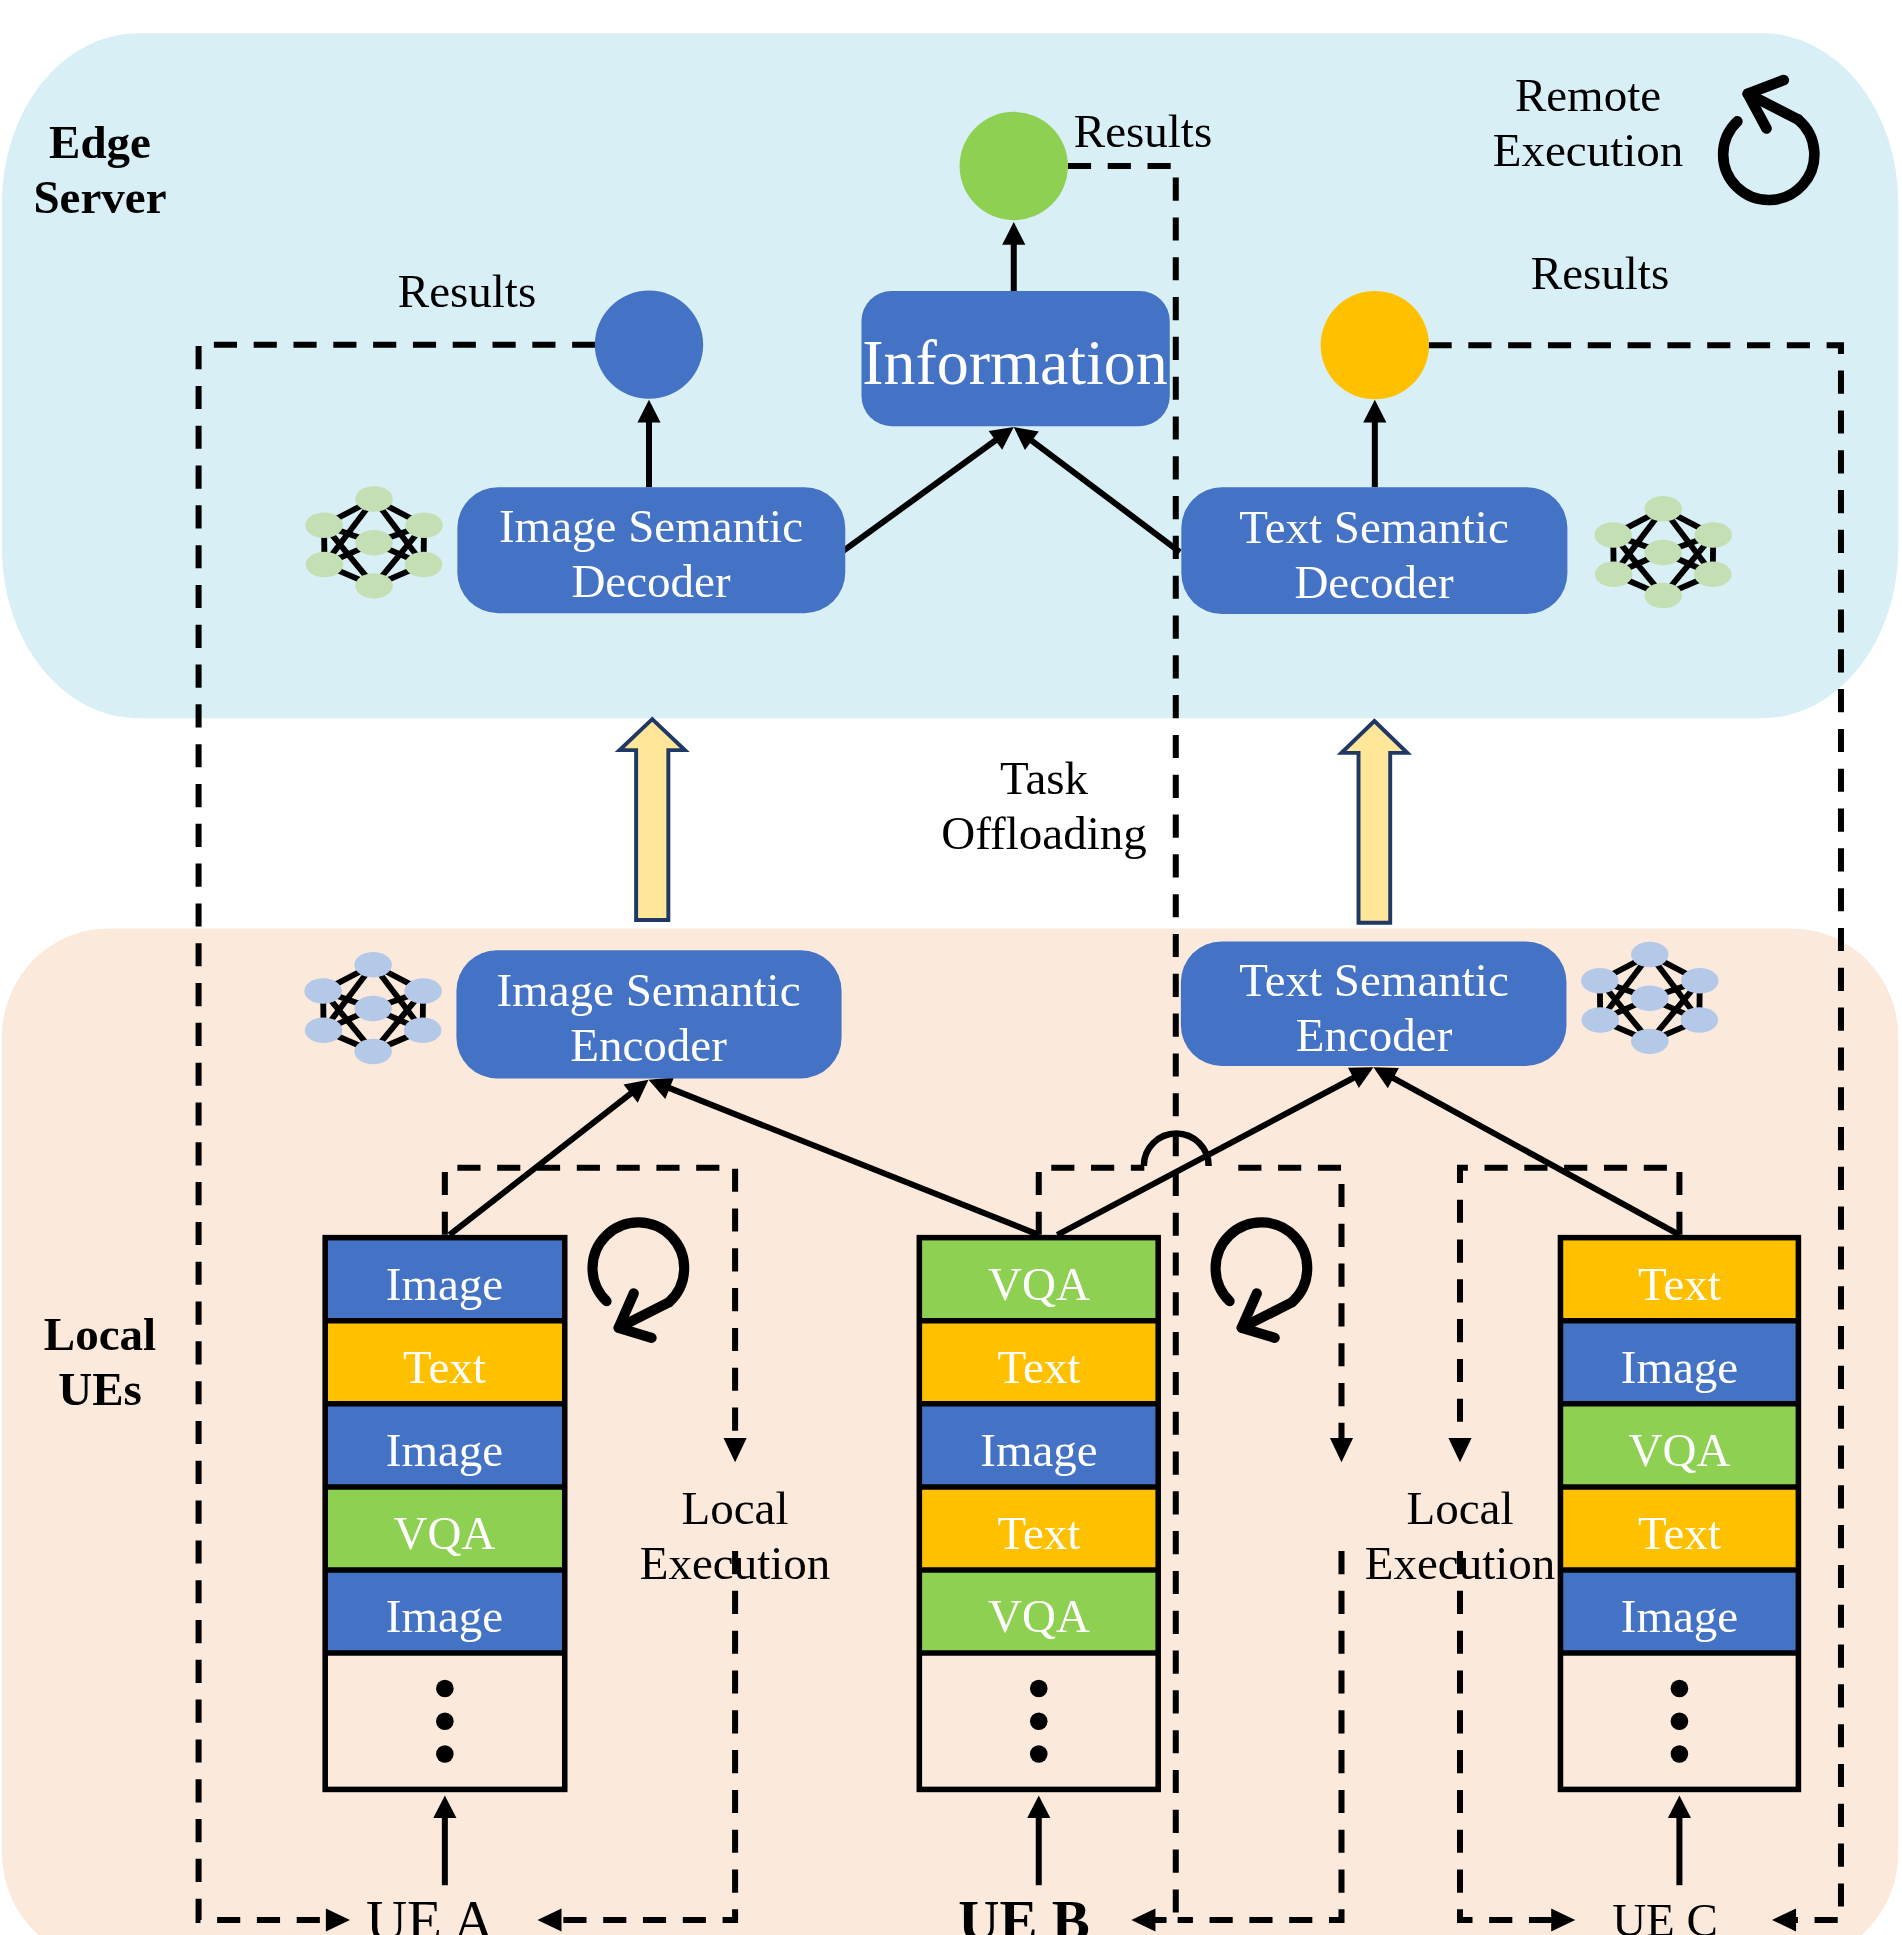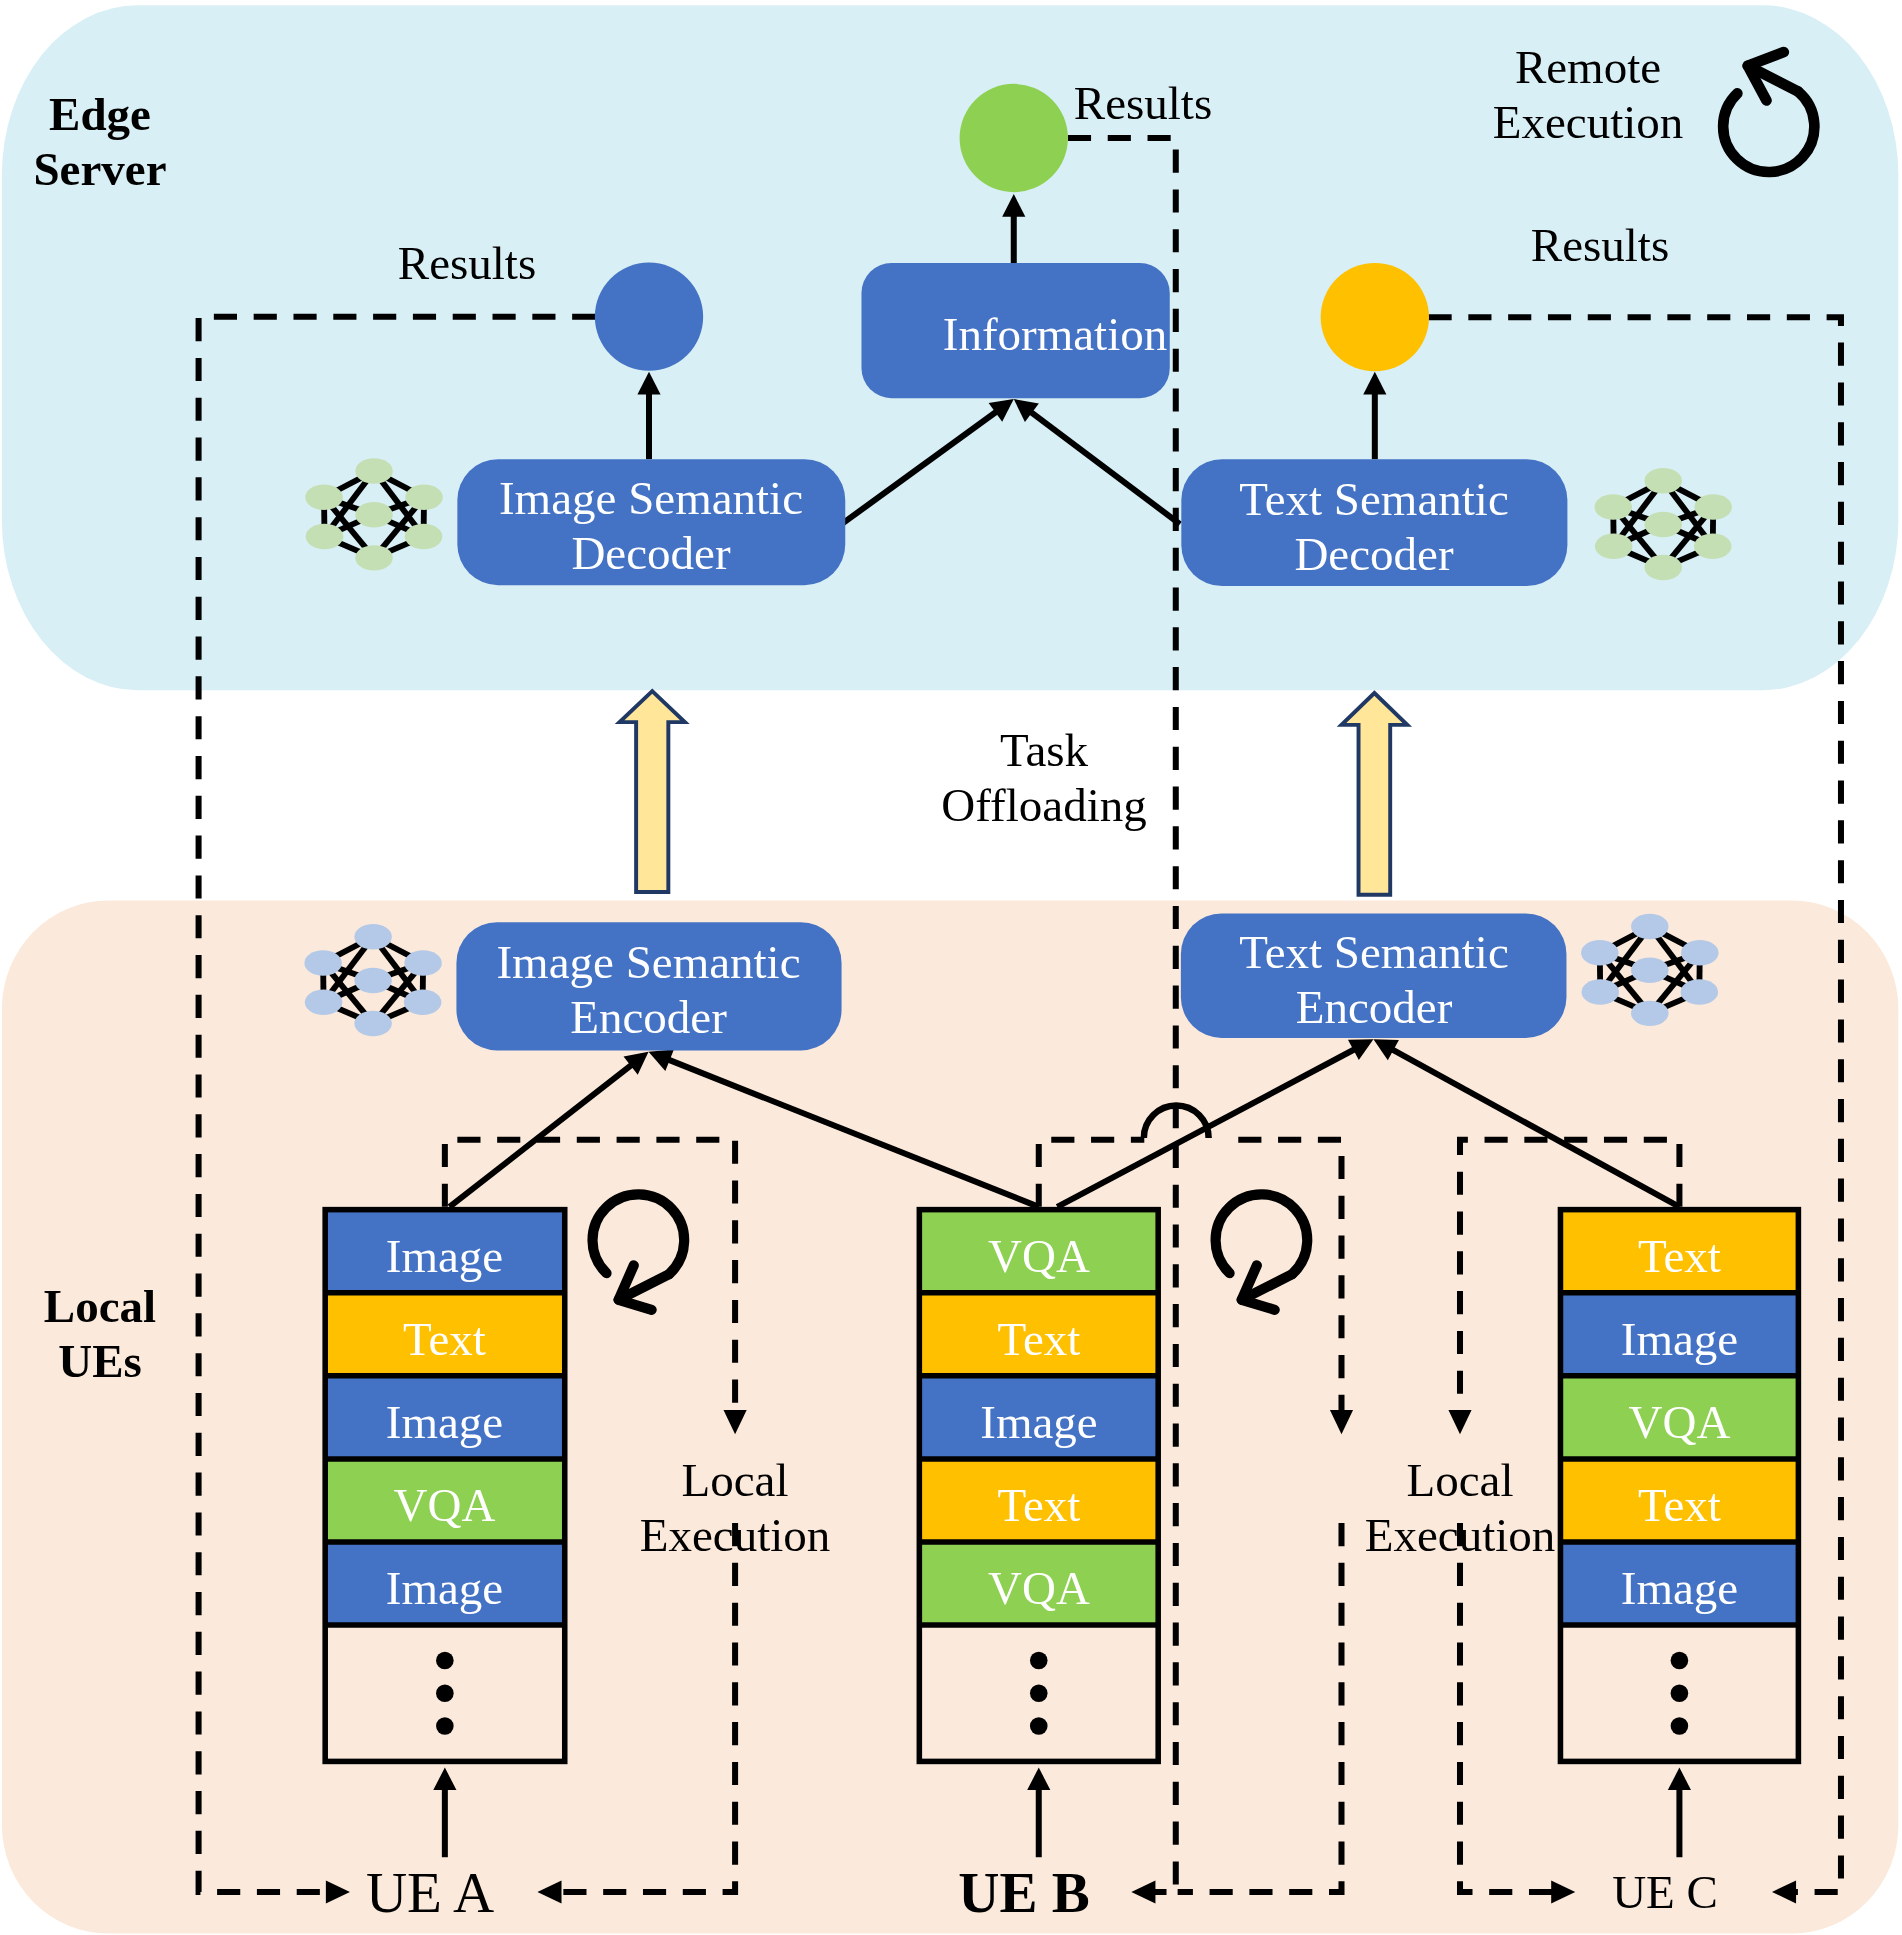--- a/index.html
+++ b/index.html
@@ -1,17 +1,17 @@
 <!DOCTYPE html>
 <html style="font-size:7.4px"><head>
 <meta charset="utf-8">
 <style>
   html,body{margin:0;padding:0;background:#ffffff;}
   body{width:1903px;height:1936px;overflow:hidden;font-family:"Liberation Serif",serif;}
-  #root{position:relative;width:1903px;height:1516px;}
+  #root{position:relative;width:1903px;height:1516px;margin-top:28px;}
   svg{display:block;position:absolute;left:0;top:0;}
   .lbl{position:absolute;font-family:"Liberation Serif",serif;color:#000;line-height:1.12;text-align:center;white-space:pre;}
   .boxlbl{position:absolute;font-family:"Liberation Serif",serif;color:#ffffff;line-height:1.12;text-align:center;white-space:pre;
           display:flex;align-items:center;justify-content:center;}
 </style>
 </head>
 <body>
 
 <div id="root">
 <svg id="canvas" width="1903" height="1936" viewBox="0 0 4111 4182" xmlns="http://www.w3.org/2000/svg">
@@ -223,21 +223,21 @@
 <g fill="none" stroke="#000" stroke-width="22" stroke-linecap="round" stroke-linejoin="round">
         <path d="M 2656.23 2750.21 A 99 99 0 1 1 2791.24 2752.57"></path>
         <path d="M 2791.2 2752.6 L 2682.4 2807.7"></path>
         <path d="M 2715.1 2733.4 L 2682.4 2807.7 L 2753.7 2829.5"></path>
       </g>
 </svg>
 <div class="lbl" style="left:-224px;top:87px;width:648px;font-size:47px;font-weight:bold;color:#000;line-height:55px;"><div>Edge</div><div>Server</div></div>
 <div class="lbl" style="left:-224px;top:1279px;width:648px;font-size:47px;font-weight:bold;color:#000;line-height:55px;"><div>Local</div><div>UEs</div></div>
 <div class="boxlbl" style="left:457px;top:459px;width:388px;height:126px;font-size:47px;line-height:55px;"><div style="width:100%;transform:translateY(3.7px)"><div>Image Semantic</div><div>Decoder</div></div></div>
 <div class="boxlbl" style="left:1181px;top:459px;width:386px;height:127px;font-size:47px;line-height:55px;"><div style="width:100%;transform:translateY(3.7px)"><div>Text Semantic</div><div>Decoder</div></div></div>
-<div class="boxlbl" style="left:861px;top:263px;width:308px;height:135px;font-size:47px;line-height:55px;padding-left:40px;"><div style="width:100%;transform:translateY(3.7px)"><div>Information</div></div></div>
+<div class="boxlbl" style="left:861px;top:263px;width:308px;height:135px;font-size:64px;line-height:55px;"><div style="width:100%;transform:translateY(3.7px)"><div>Information</div></div></div>
 <div class="boxlbl" style="left:456px;top:922px;width:385px;height:128px;font-size:47px;line-height:55px;"><div style="width:100%;transform:translateY(3.7px)"><div>Image Semantic</div><div>Encoder</div></div></div>
 <div class="boxlbl" style="left:1181px;top:913px;width:386px;height:125px;font-size:47px;line-height:55px;"><div style="width:100%;transform:translateY(3.7px)"><div>Text Semantic</div><div>Encoder</div></div></div>
 <div class="lbl" style="left:143px;top:236px;width:648px;font-size:47px;font-weight:normal;color:#000;line-height:55px;">Results</div>
 <div class="lbl" style="left:819px;top:76px;width:648px;font-size:47px;font-weight:normal;color:#000;line-height:55px;">Results</div>
 <div class="lbl" style="left:1276px;top:218px;width:648px;font-size:47px;font-weight:normal;color:#000;line-height:55px;">Results</div>
 <div class="lbl" style="left:1264px;top:40px;width:648px;font-size:47px;font-weight:normal;color:#000;line-height:55px;"><div>Remote</div><div>Execution</div></div>
 <div class="lbl" style="left:720px;top:723px;width:648px;font-size:47px;font-weight:normal;color:#000;line-height:55px;"><div>Task</div><div>Offloading</div></div>
 <div class="lbl" style="left:411px;top:1453px;width:648px;font-size:47px;font-weight:normal;color:#000;line-height:55px;"><div>Local</div><div>Execution</div></div>
 <div class="lbl" style="left:1136px;top:1453px;width:648px;font-size:47px;font-weight:normal;color:#000;line-height:55px;"><div>Local</div><div>Execution</div></div>
 <div class="lbl" style="left:106px;top:1865px;width:648px;font-size:57px;font-weight:normal;color:#000;line-height:55px;">UE A</div>

